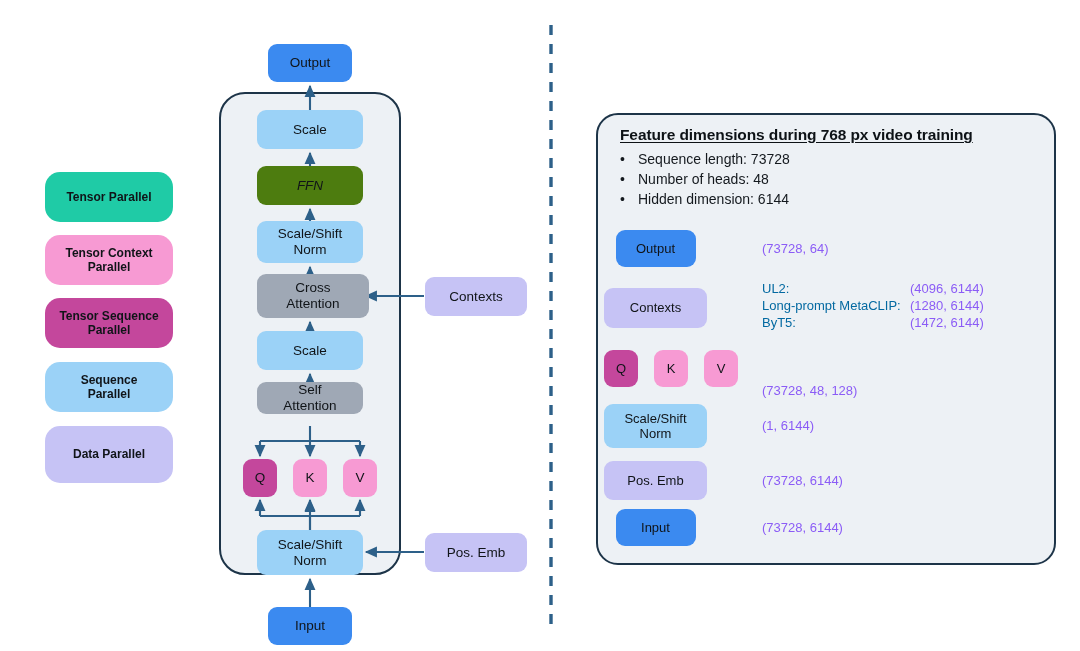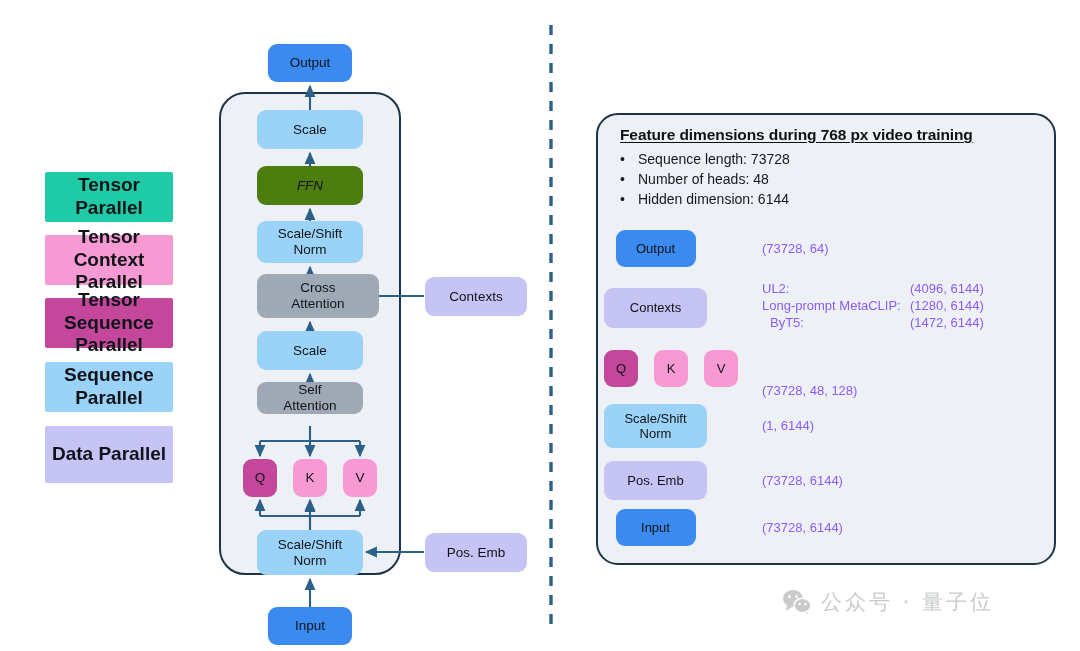--- a/index.html
+++ b/index.html
@@ -33,26 +33,26 @@
     color: #101418;
     box-sizing: border-box;
     padding: 2px 4px;
     white-space: pre-line;
   }
   .node.small { font-size: 13px; }
 
   
   .legend-item {
     position: absolute;
-    border-radius: 2px;
+    border-radius: 15px;
     display: flex;
     align-items: center;
     justify-content: center;
     text-align: center;
-    font-size: 19px;
+    font-size: 12px;
     font-weight: 600;
     line-height: 1.2;
     box-sizing: border-box;
     white-space: pre-line;
     color: #101418;
   }
 
   
   .block-container {
     position: absolute;
@@ -100,21 +100,21 @@
   .bullet-dot { width: 4px; }
   .dim-text {
     position: absolute;
     font-size: 13px;
     color: #8b5cf6;
     white-space: pre;
   }
   .dim-label {
     position: absolute;
     font-size: 13px;
-    color: #8b5cf6;
+    color: #0369a1;
     white-space: pre;
   }
 
   
   svg.overlay {
     position: absolute;
     left: 0; top: 0;
     width: 1080px; height: 651px;
     pointer-events: none;
   }
@@ -198,21 +198,21 @@
 
     <line x1="741" y1="228" x2="741" y2="546" stroke="#2d6089" stroke-width="3" stroke-dasharray="9 8" stroke-linecap="butt"></line>
   </svg>
 
   <div id="diagram-root">
       <div class="node" style="left: 268px; top: 44px; width: 84px; height: 38px; background: rgb(59, 138, 240);"><span>Output</span></div>
       <div class="node" style="left: 257px; top: 110px; width: 106px; height: 39px; background: rgb(155, 210, 247);"><span>Scale</span></div>
       <div class="node" style="left: 257px; top: 166px; width: 106px; height: 39px; background: #4d7c0f; font-style: italic;"><span>FFN</span></div>
       <div class="node" style="left: 257px; top: 221px; width: 106px; height: 42px; background: rgb(155, 210, 247);"><span>Scale/Shift
 Norm</span></div>
-      <div class="node" style="left: 257px; top: 274px; width: 122px; height: 44px; background: rgb(159, 168, 181);"><span>Cross
+      <div class="node" style="left: 257px; top: 274px; width: 112px; height: 44px; background: rgb(159, 168, 181);"><span>Cross
 Attention</span></div>
       <div class="node" style="left: 257px; top: 331px; width: 106px; height: 39px; background: rgb(155, 210, 247);"><span>Scale</span></div>
       <div class="node" style="left: 257px; top: 382px; width: 106px; height: 32px; background: rgb(159, 168, 181);"><span>Self
 Attention</span></div>
       <div class="node" style="left: 243px; top: 459px; width: 34px; height: 38px; background: rgb(196, 71, 156);"><span>Q</span></div>
       <div class="node" style="left: 293px; top: 459px; width: 34px; height: 38px; background: rgb(247, 154, 211);"><span>K</span></div>
       <div class="node" style="left: 343px; top: 459px; width: 34px; height: 38px; background: rgb(247, 154, 211);"><span>V</span></div>
       <div class="node" style="left: 257px; top: 530px; width: 106px; height: 45px; background: rgb(155, 210, 247);"><span>Scale/Shift
 Norm</span></div>
       <div class="node" style="left: 268px; top: 607px; width: 84px; height: 38px; background: rgb(59, 138, 240);"><span>Input</span></div>
@@ -238,42 +238,29 @@
       </div>
   </div>
   <div id="panel-rows-root">
       <div class="node small" style="left: 615.5px; top: 230px; width: 80px; height: 37px; background: rgb(59, 138, 240);"><span>Output</span></div>
       <div class="dim-text" style="left: 762px; top: 240.5px;">(73728, 64)</div>
       <div class="node small" style="left: 604px; top: 288px; width: 103px; height: 40px; background: rgb(198, 195, 245);"><span>Contexts</span></div>
       <div class="dim-label" style="left: 762px; top: 281px;">UL2:</div>
       <div class="dim-text" style="left: 910px; top: 281px;">(4096, 6144)</div>
       <div class="dim-label" style="left: 762px; top: 298px;">Long-prompt MetaCLIP:</div>
       <div class="dim-text" style="left: 910px; top: 298px;">(1280, 6144)</div>
-      <div class="dim-label" style="left: 762px; top: 315px; margin-left: 8px;">ByT5:</div>
+      <div class="dim-label" style="left: 762px; top: 315px;">ByT5:</div>
       <div class="dim-text" style="left: 910px; top: 315px;">(1472, 6144)</div>
       <div class="node small" style="left: 604px; top: 350px; width: 34px; height: 37px; background: rgb(196, 71, 156);"><span>Q</span></div>
       <div class="node small" style="left: 654px; top: 350px; width: 34px; height: 37px; background: rgb(247, 154, 211);"><span>K</span></div>
       <div class="node small" style="left: 704px; top: 350px; width: 34px; height: 37px; background: rgb(247, 154, 211);"><span>V</span></div>
       <div class="dim-text" style="left: 762px; top: 360.5px; margin-top: 22px;">(73728, 48, 128)</div>
       <div class="node small" style="left: 604px; top: 404px; width: 103px; height: 44px; background: rgb(155, 210, 247);"><span>Scale/Shift
 Norm</span></div>
       <div class="dim-text" style="left: 762px; top: 418px;">(1, 6144)</div>
       <div class="node small" style="left: 604px; top: 461px; width: 103px; height: 39px; background: rgb(198, 195, 245);"><span>Pos. Emb</span></div>
       <div class="dim-text" style="left: 762px; top: 472.5px;">(73728, 6144)</div>
       <div class="node small" style="left: 615.5px; top: 509px; width: 80px; height: 37px; background: rgb(59, 138, 240);"><span>Input</span></div>
       <div class="dim-text" style="left: 762px; top: 519.5px;">(73728, 6144)</div>
     </div>
 
-  <div class="watermark">
-    <svg width="30" height="26" viewBox="0 0 30 26">
-      <ellipse cx="11" cy="9.5" rx="10" ry="8.5" fill="#c8cacc"></ellipse>
-      <path d="M5,16 L4,22 L10,18 z" fill="#c8cacc"></path>
-      <ellipse cx="20.5" cy="16.5" rx="8.5" ry="7.2" fill="#c8cacc" stroke="#ffffff" stroke-width="1.6"></ellipse>
-      <path d="M26,22 L27,26 L22.5,23.5 z" fill="#c8cacc" stroke="#ffffff" stroke-width="1.1"></path>
-      <circle cx="7.5" cy="7.5" r="1.5" fill="#ffffff"></circle>
-      <circle cx="14.5" cy="7.5" r="1.5" fill="#ffffff"></circle>
-      <circle cx="17.6" cy="15" r="1.25" fill="#ffffff"></circle>
-      <circle cx="23.4" cy="15" r="1.25" fill="#ffffff"></circle>
-    </svg>
-    <span class="watermark-text">公众号 · 量子位</span>
-  </div>
 
 </div>
 
 </body></html>

